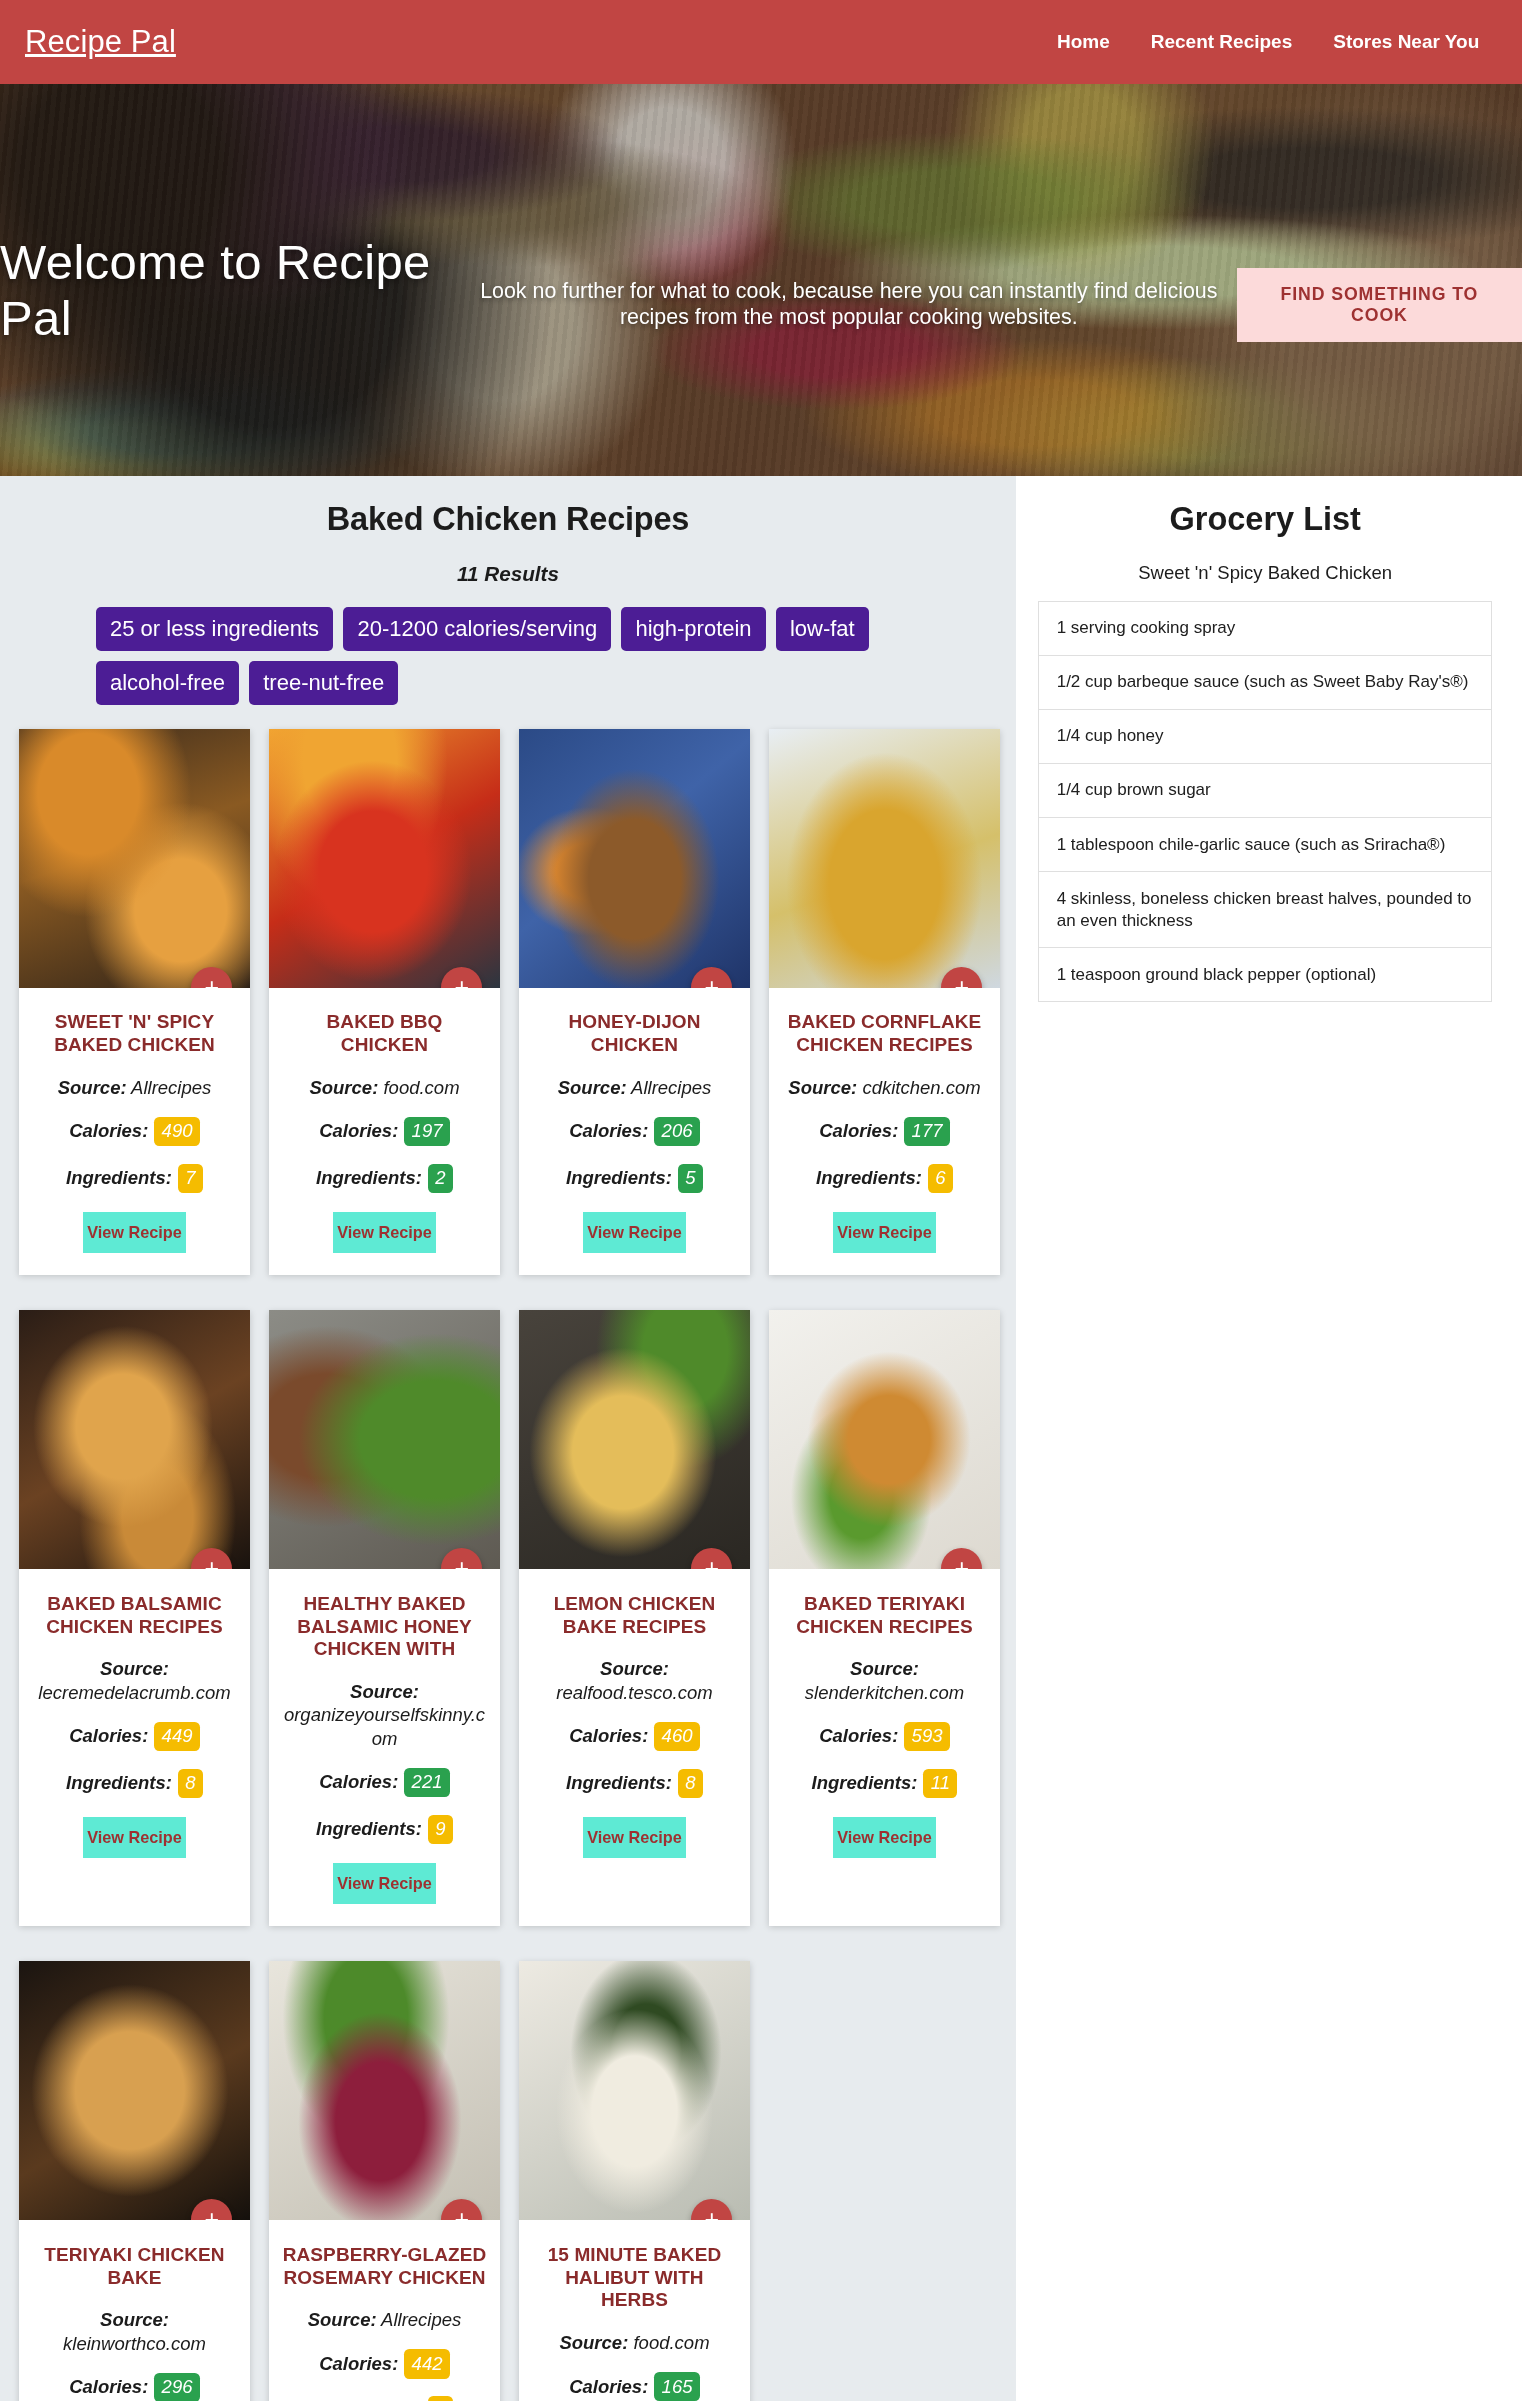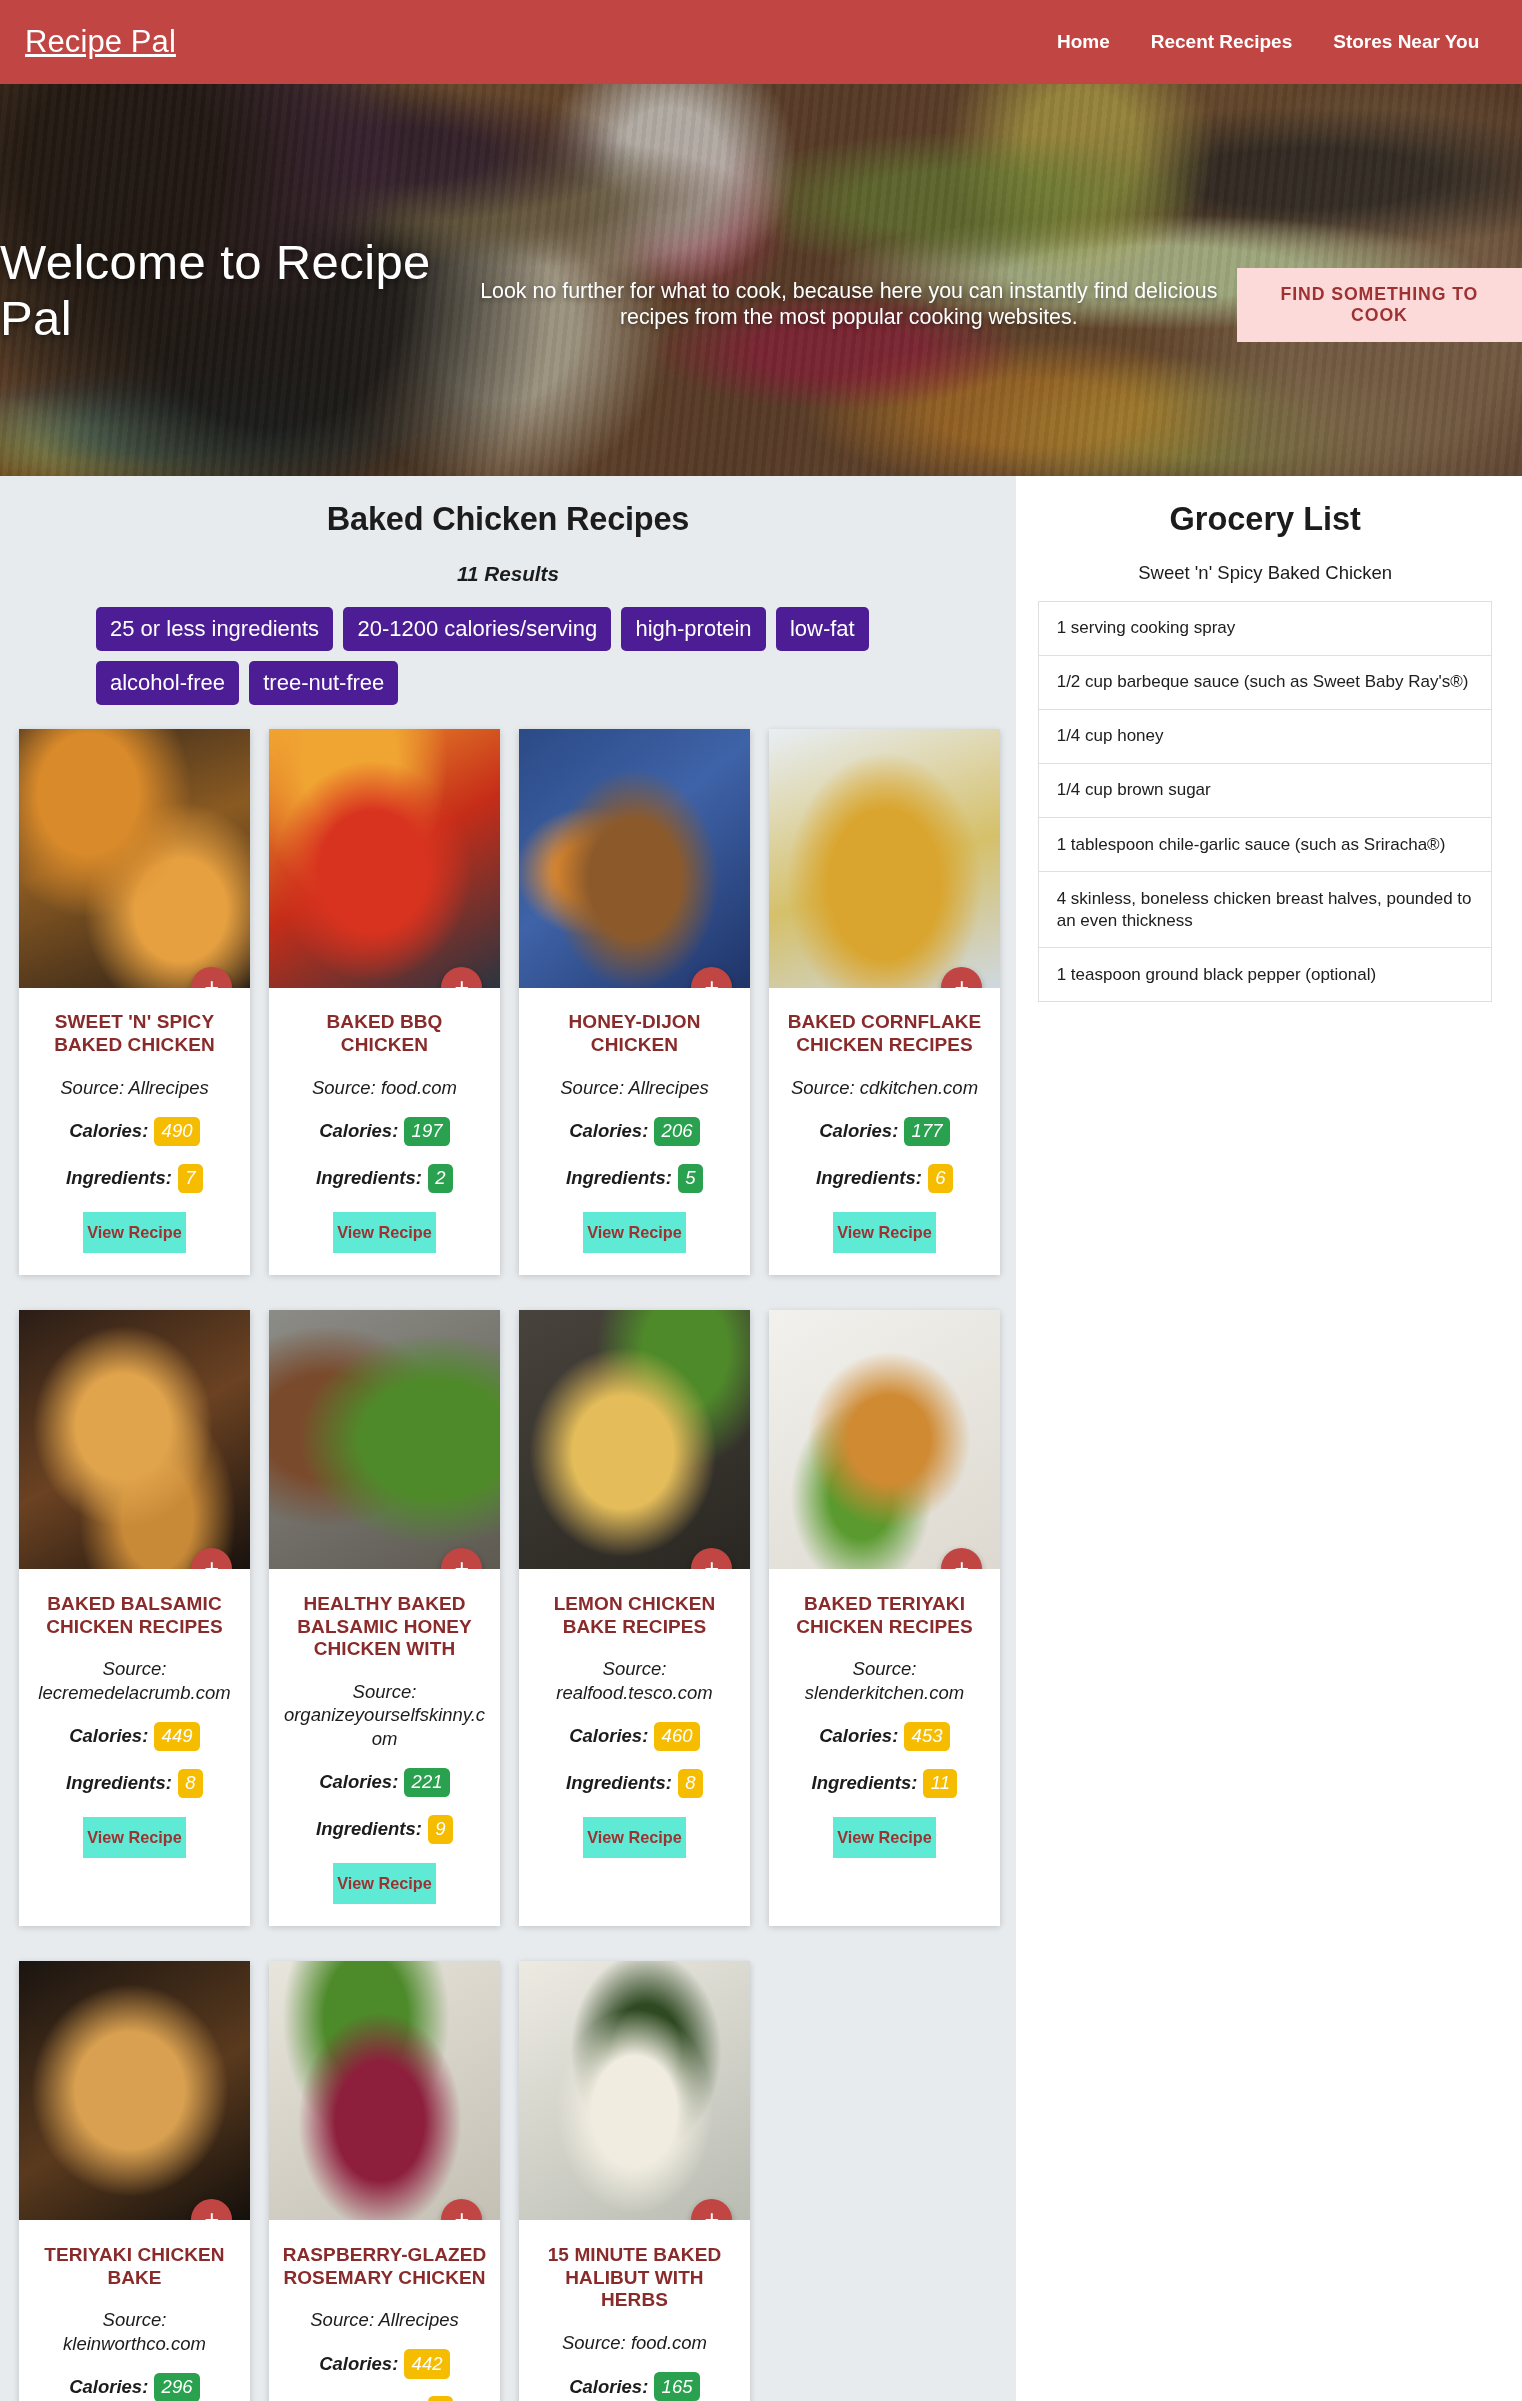--- a/index.html
+++ b/index.html
@@ -236,21 +236,21 @@
     letter-spacing: 0.1px;
   }
   .card-source {
     margin-top: 19px;
     font-size: 18.5px;
     font-style: italic;
     color: #1c1c1c;
     line-height: 1.26;
     word-break: break-word;
   }
-  .card-source b { font-weight: 400; font-style: italic; }
+  .card-source b { font-weight: 700; font-style: italic; }
   .card-source span { font-weight: 400; font-style: italic; }
   .stat-row {
     margin-top: 17.7px;
     display: flex;
     align-items: center;
     justify-content: center;
     gap: 5.9px;
     font-size: 18.5px;
     font-style: italic;
     font-weight: 700;
@@ -479,21 +479,21 @@
         <div class="card">
           <div class="card-media">
             <div class="card-photo" style="background: radial-gradient(at 52% 50%, rgb(207, 138, 50) 0px, rgb(207, 138, 50) 24%, rgba(0, 0, 0, 0) 48%), radial-gradient(at 40% 72%, rgb(90, 154, 46) 0px, rgb(90, 154, 46) 16%, rgba(0, 0, 0, 0) 36%), linear-gradient(150deg, rgb(242, 241, 237), rgb(221, 217, 208));"></div>
             <button class="add-btn">+</button>
           </div>
           <div class="card-body">
             <div class="card-title">Baked Teriyaki Chicken Recipes</div>
             <div class="card-source"><b>Source:</b> <br><span>slenderkitchen.com</span></div>
             <div class="stat-row">
               <span>Calories:</span>
-              <span class="badge yellow">453</span>
+              <span class="badge yellow">593</span>
             </div>
             <div class="stat-row">
               <span>Ingredients:</span>
               <span class="badge yellow">11</span>
             </div>
             <button class="view-btn">View Recipe</button>
           </div>
         </div>
         <div class="card">
           <div class="card-media">

